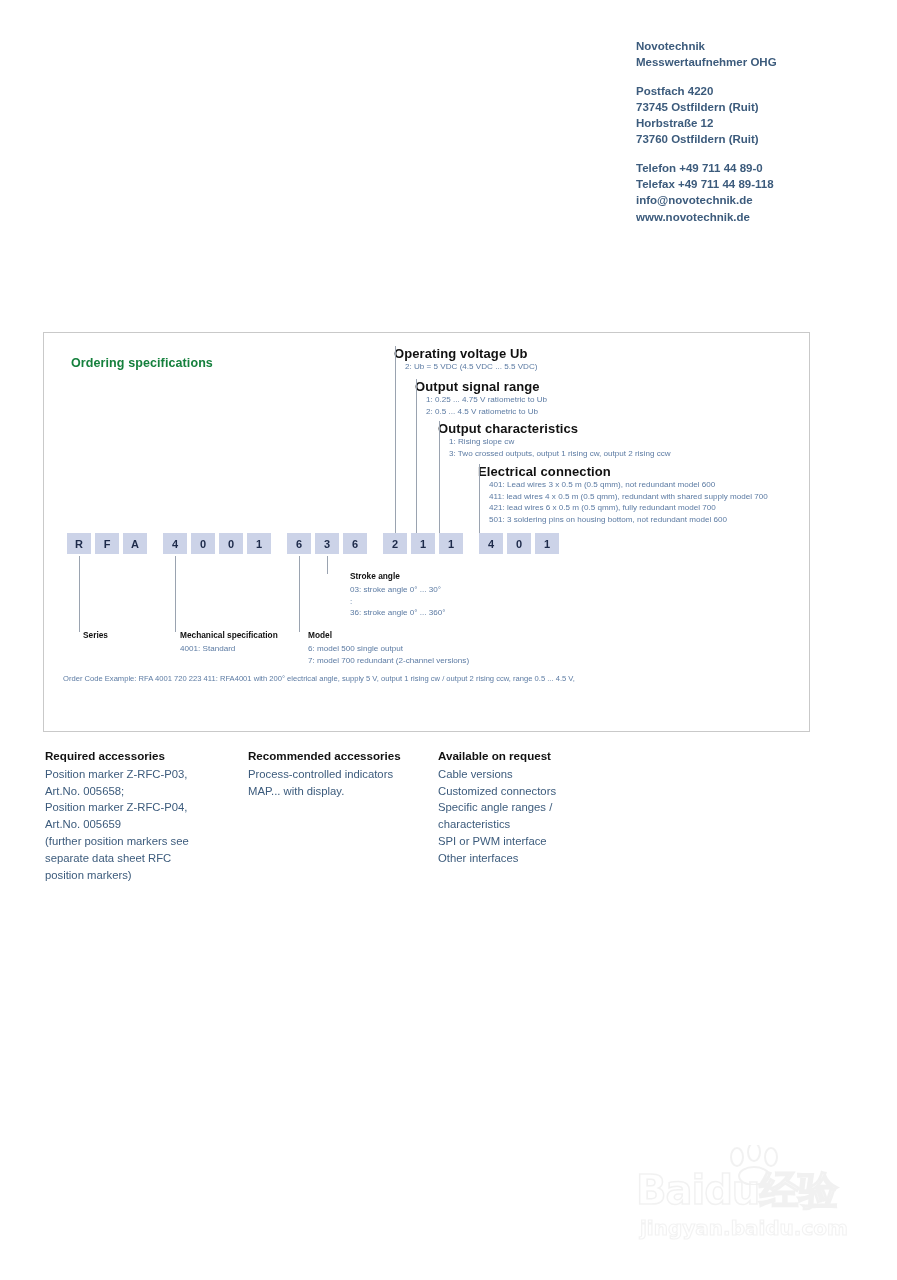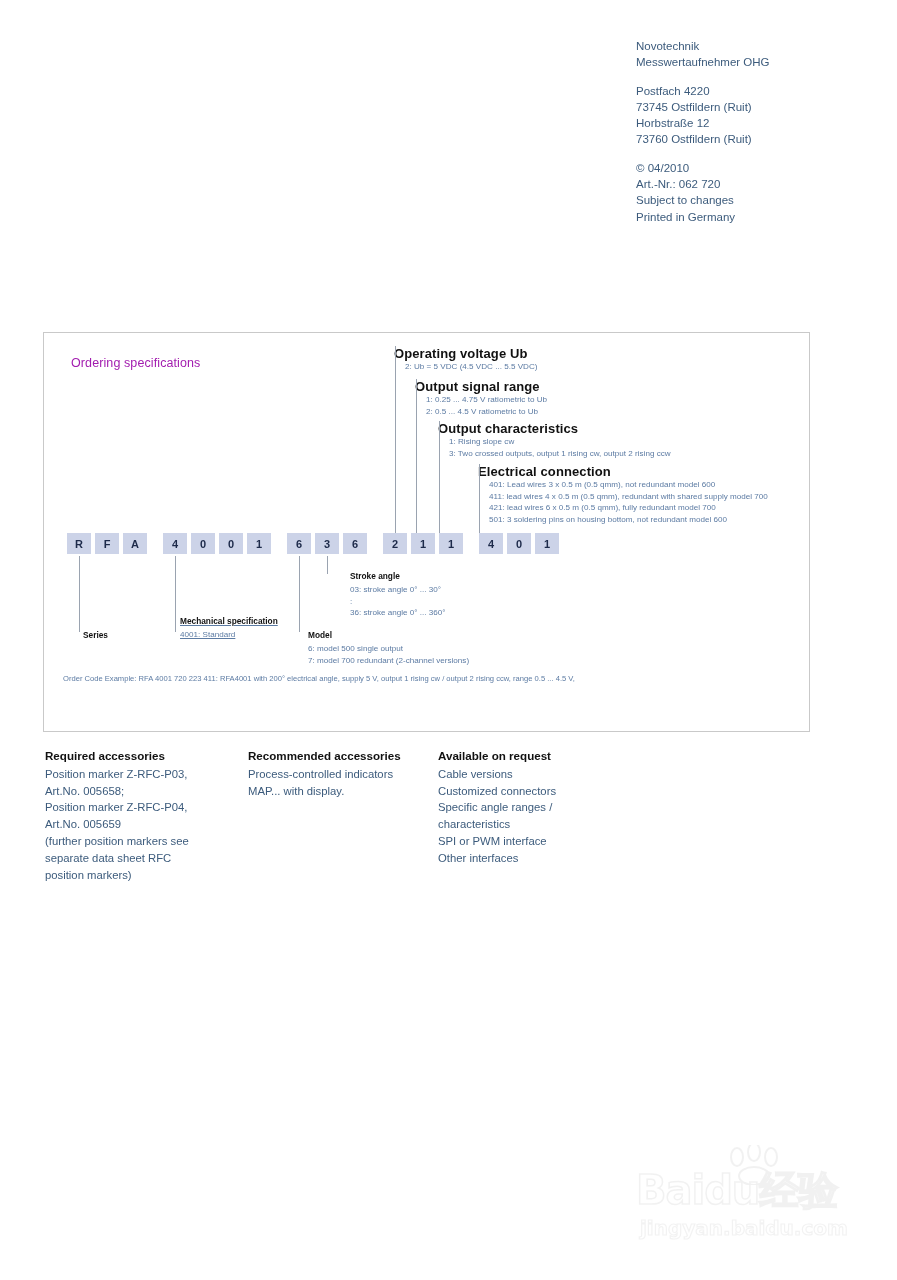--- a/index.html
+++ b/index.html
@@ -20,40 +20,40 @@
     position: absolute;
     left: 636px;
     top: 38px;
     width: 240px;
     color: #3c5b7c;
     font-size: 11.5px;
     line-height: 16.3px;
   }
   .imprint .grp { margin-bottom: 12px; }
   .imprint .grp:last-child { margin-bottom: 0; }
-  .imprint div { white-space: nowrap; }
+  .imprint div { white-space: nowrap; font-weight: bold; }
 
   
   .order-frame {
     position: absolute;
     left: 43px;
     top: 332px;
     width: 767px;
     height: 400px;
     border: 1px solid #c9c9c9;
     box-sizing: border-box;
     background: #fff;
   }
   .frame-title {
     position: absolute;
     left: 27px;
     top: 23px;
     font-size: 12.5px;
-    color: #a21caf;
-    font-weight: 400;
+    color: #15803d;
+    font-weight: 700;
     letter-spacing: .1px;
   }
 
   
   .ann {
     position: absolute;
     color: #5c7ba3;
     font-size: 8.1px;
     line-height: 11.6px;
     white-space: nowrap;
@@ -177,24 +177,24 @@
     <div>Novotechnik</div>
     <div>Messwertaufnehmer OHG</div>
   </div>
   <div class="grp">
     <div>Postfach 4220</div>
     <div>73745 Ostfildern (Ruit)</div>
     <div>Horbstraße 12</div>
     <div>73760 Ostfildern (Ruit)</div>
   </div>
   <div class="grp">
-    <div>© 04/2010</div>
-    <div>Art.-Nr.: 062 720</div>
-    <div>Subject to changes</div>
-    <div>Printed in Germany</div>
+    <div>Telefon +49 711  44 89-0</div>
+    <div>Telefax +49 711  44 89-118</div>
+    <div>info@novotechnik.de</div>
+    <div>www.novotechnik.de</div>
   </div>
 </div>
 
 <div class="order-frame">
 
   <div class="frame-title">Ordering specifications</div>
 
   <div class="ann" style="left:350px; top:15px;">
     <div class="hd">Operating voltage Ub</div>
     <div class="ln">2: Ub = 5 VDC (4.5 VDC ... 5.5 VDC)</div>
@@ -257,21 +257,21 @@
     <div class="hd">Stroke angle</div>
     <div>03: stroke angle 0° ... 30°</div>
     <div>:</div>
     <div>36: stroke angle 0° ... 360°</div>
   </div>
 
   <div class="blab" style="left:39px; top:297px;">
     <div class="hd">Series</div>
   </div>
 
-  <div class="blab" style="left:136px; top:283px;text-decoration:underline;">
+  <div class="blab" style="left:136px; top:297px;">
     <div class="hd">Mechanical specification</div>
     <div>4001: Standard</div>
   </div>
 
   <div class="blab" style="left:264px; top:297px;">
     <div class="hd">Model</div>
     <div>6: model 500 single output</div>
     <div>7: model 700 redundant (2-channel versions)</div>
   </div>
 </div>

